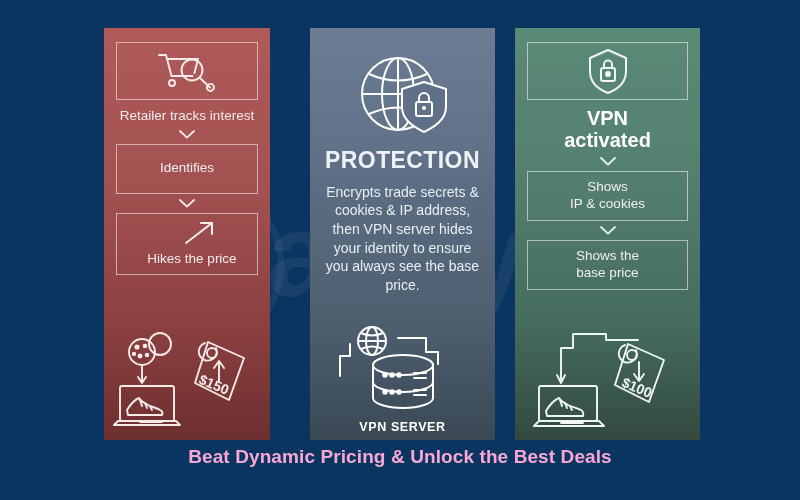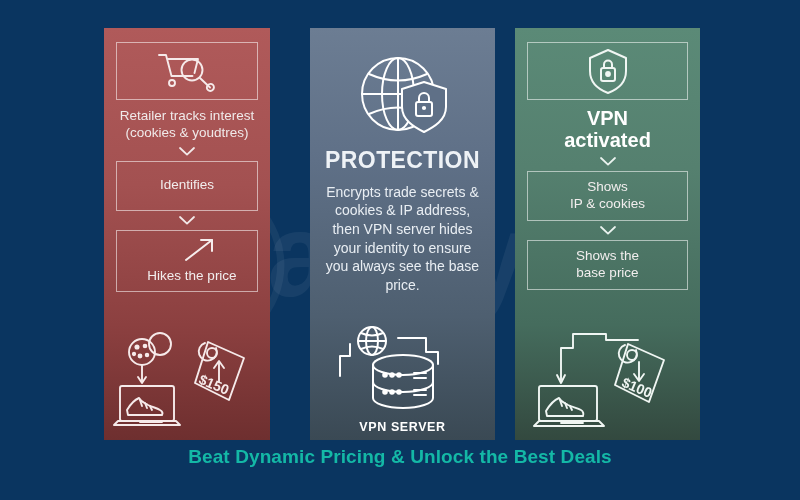--- a/index.html
+++ b/index.html
@@ -140,21 +140,21 @@
     display: flex;
     justify-content: center;
   }
 
   
   #footer {
     position: absolute;
     left: 0; top: 446px;
     width: 800px;
     text-align: center;
-    color: #14b8a6;
+    color: #f9a8d4;
     font-size: 19px;
     font-weight: 700;
     letter-spacing: 0.1px;
   }
   svg { display: block; }
 </style>
 </head>
 <body>
 
 <div id="stage">
@@ -178,21 +178,20 @@
           <circle cx="17" cy="34" r="3"></circle>
           <circle cx="37" cy="21" r="10.5"></circle>
           <path d="M44.7 28.7 L55 38.5"></path>
           <path d="M53 36 a3.4 3.4 0 1 0 4.8 4.8 a3.4 3.4 0 1 0 -4.8 -4.8"></path>
         </g>
       </svg>
     </div>
 
     <div class="plain-label">
       <div>Retailer tracks interest</div>
-      <div>(cookies &amp; youdtres)</div>
     </div>
 
     <svg class="chev" viewBox="0 0 16 9">
       <path d="M1 1 L8 7.6 L15 1" fill="none" stroke="#f3e9e9" stroke-width="1.8" stroke-linecap="round" stroke-linejoin="round"></path>
     </svg>
 
     <div class="obox label-box">
       <div>
         <div>Identifies</div>
       </div>

